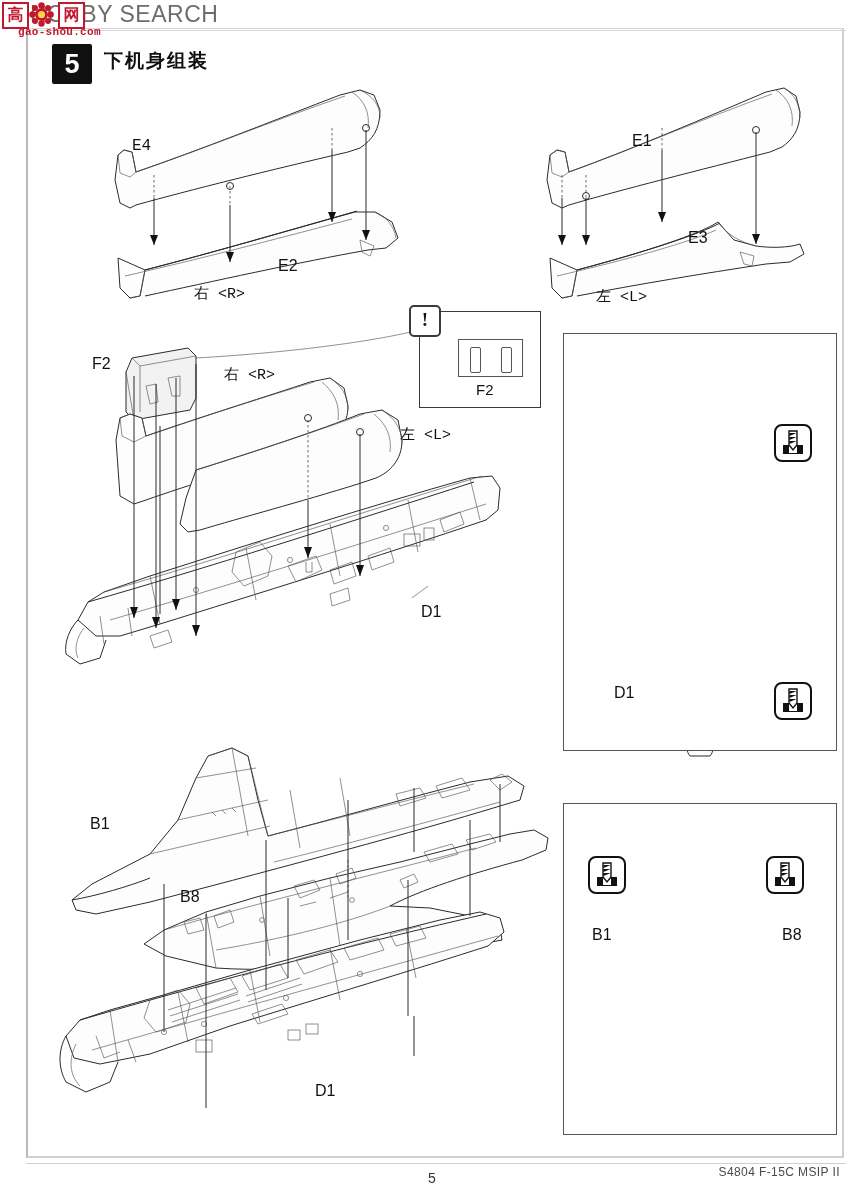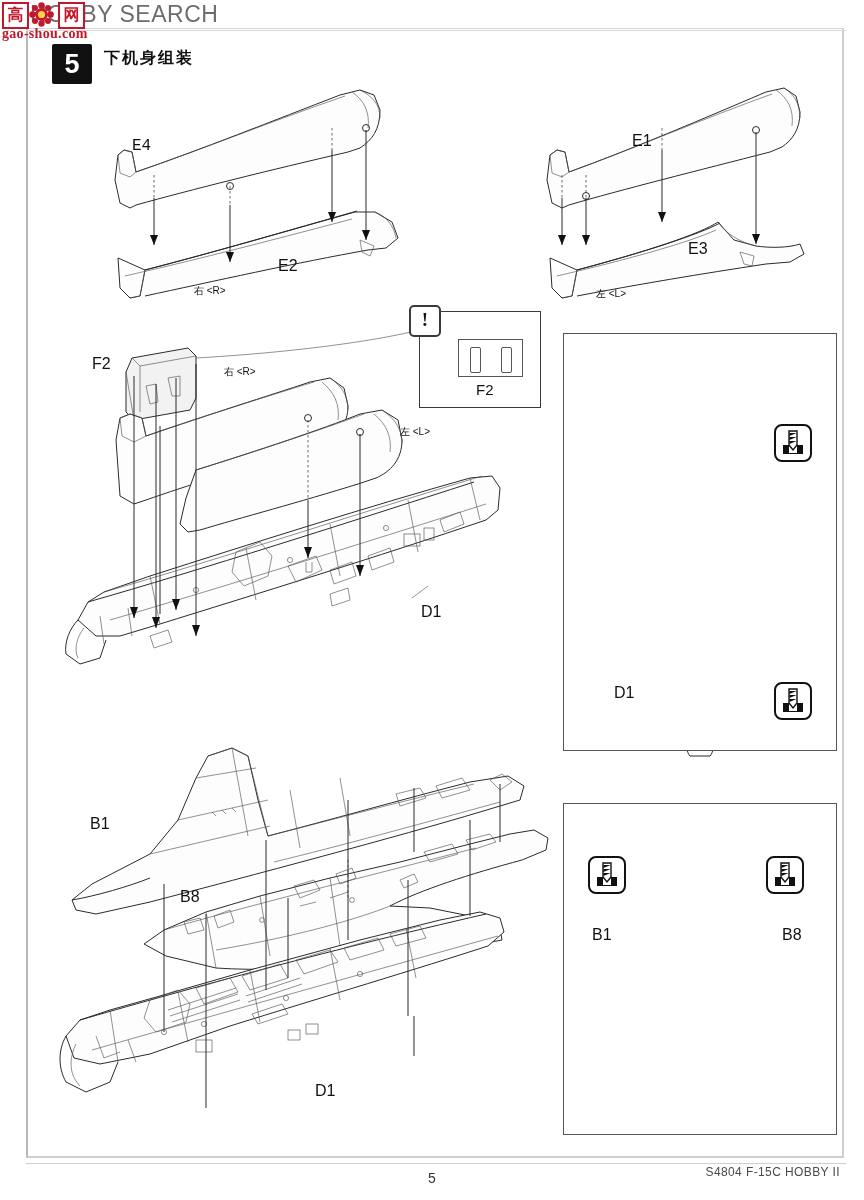--- a/index.html
+++ b/index.html
@@ -29,23 +29,23 @@
     font-size:16px;line-height:21px;text-align:center;
     font-family:"DejaVu Sans",sans-serif;font-weight:700;
     background:#fff;
   }
   .cn1{left:0;}
   .cn2{left:56px;}
   .flower{
     position:absolute;left:27px;top:0px;width:25px;height:25px;
   }
   .wm-url{
-    position:absolute;left:2px;top:26px;
-    font-size:14px;font-weight:700;color:#c2182b;letter-spacing:.3px;
-    font-family:Liberation Serif, serif;
+    position:absolute;left:18px;top:26px;
+    font-size:11px;font-weight:700;color:#c2182b;letter-spacing:.3px;
+    font-family:Liberation Mono, monospace;
     background:rgba(255,255,255,0);
   }
   .hdr-rule{position:absolute;left:26px;top:30px;width:820px;height:1px;background:#d8d8d8;}
 
   
   .frame{
     position:absolute;left:26px;top:28px;width:818px;height:1130px;
     border-left:2px solid #b9b9b9;border-top:1px solid #d6d6d6;
     border-right:2px solid #cfcfcf;border-bottom:2px solid #cfcfcf;
     box-sizing:border-box;
@@ -53,30 +53,30 @@
 
   
   .step-badge{
     position:absolute;left:52px;top:44px;width:40px;height:40px;
     background:#111;color:#fff;border-radius:2px;
     font-size:27px;font-weight:700;line-height:40px;text-align:center;
     font-family:"Liberation Sans",sans-serif;
   }
   .step-title{
     position:absolute;left:104px;top:48px;
-    font-size:16px;font-weight:700;letter-spacing:2px;
+    font-size:19px;font-weight:700;letter-spacing:2px;
     font-family:"DejaVu Sans",sans-serif;color:#111;
   }
 
   
   .lbl{
     position:absolute;font-size:16px;color:#111;
     font-family:"Liberation Sans",sans-serif;white-space:nowrap;
   }
-  .lbl.cjk{font-family:Liberation Sans, sans-serif;font-size:10px;}
+  .lbl.cjk{font-family:Liberation Mono, monospace;font-size:15px;}
 
   
   svg.art{position:absolute;left:0;top:0;width:864px;height:1200px;overflow:visible;pointer-events:none;}
   .ln{fill:none;stroke:#2b2b2b;stroke-width:1;}
   .ln-t{fill:none;stroke:#555;stroke-width:.65;}
   .ln-d{fill:none;stroke:#444;stroke-width:.8;stroke-dasharray:2.5 2.5;}
   .fillw{fill:#fdfdfd;stroke:#2b2b2b;stroke-width:1;}
   .fillg{fill:#f2f2f2;stroke:#2b2b2b;stroke-width:1;}
 
   
@@ -496,21 +496,21 @@
       <path class="ln-t" d="M636,940 L700,1014"></path>
       <path class="ln-t" d="M764,940 L700,1014"></path>
     </g>
   </svg>
 
   <div class="lbl" style="left:132px;top:137px;font-family:Liberation Mono, monospace;">E4</div>
   <div class="lbl" style="left:270px;top:257px;margin-left:8px;">E2</div>
   <div class="lbl cjk" style="left:194px;top:284px;">右 &lt;R&gt;</div>
 
   <div class="lbl" style="left:632px;top:132px;">E1</div>
-  <div class="lbl" style="left:688px;top:240px;">E3</div>
+  <div class="lbl" style="left:688px;top:229px;">E3</div>
   <div class="lbl cjk" style="left:596px;top:287px;">左 &lt;L&gt;</div>
 
   <div class="lbl" style="left:92px;top:355px;">F2</div>
   <div class="lbl cjk" style="left:224px;top:365px;">右 &lt;R&gt;</div>
   <div class="lbl cjk" style="left:400px;top:425px;">左 &lt;L&gt;</div>
   <div class="lbl" style="left:421px;top:603px;">D1</div>
 
   <div class="lbl" style="left:90px;top:815px;">B1</div>
   <div class="lbl" style="left:180px;top:888px;">B8</div>
   <div class="lbl" style="left:315px;top:1082px;">D1</div>
@@ -570,15 +570,15 @@
       <path d="M10,2 h8 v14 l-4,5 l-4,-5 Z" fill="#fff" stroke="#111" stroke-width="1.4"></path>
       <path d="M10.4,4 h7.2 l-7.2,3 Z"></path>
           <path d="M10.4,8 h7.2 l-7.2,3 Z"></path>
       <path d="M10.4,12 h7.2 l-7.2,3 Z"></path>
     </g>
       </svg>
   </div>
 
   <div class="foot-rule"></div>
   <div class="pageno">5</div>
-  <div class="footcode">S4804 F-15C HOBBY  II</div>
+  <div class="footcode">S4804 F-15C MSIP  II</div>
 
 </div>
 
 </body></html>

